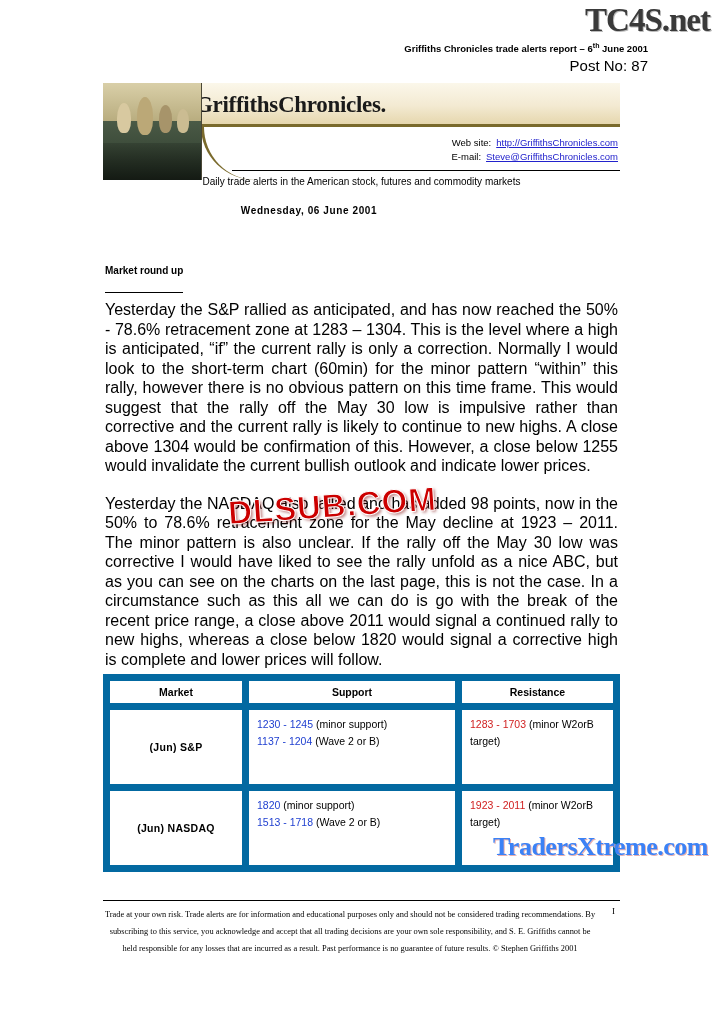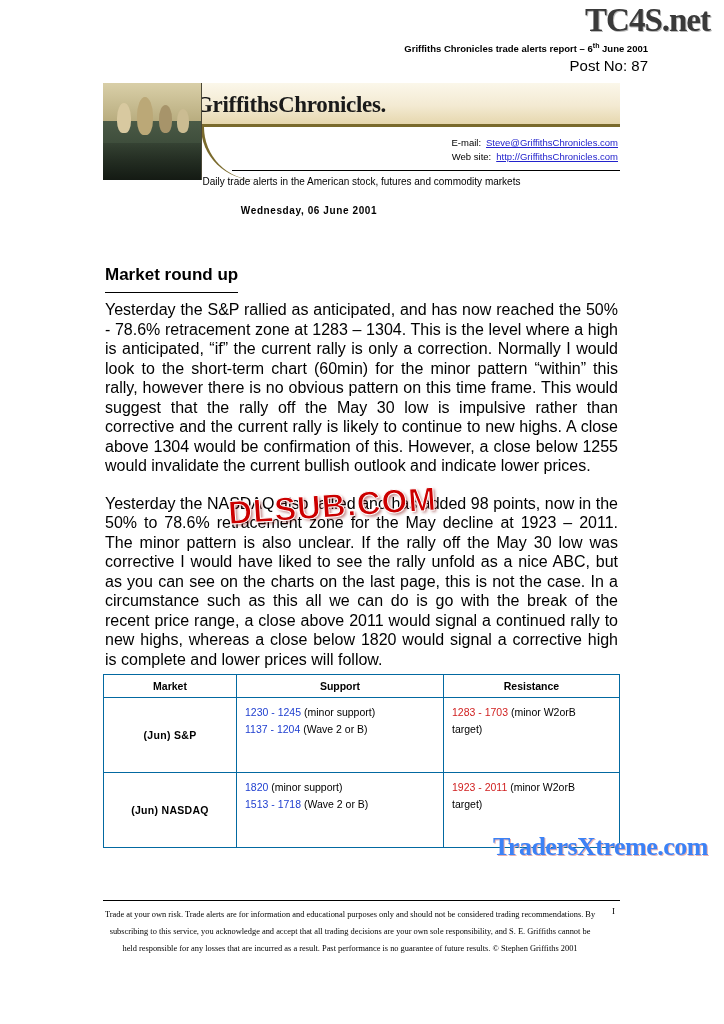--- a/index.html
+++ b/index.html
@@ -209,25 +209,25 @@
     letter-spacing: 0.6px;
     color: #000;
   }
 
   
   .section-title {
     position: absolute;
     left: 105px;
     top: 265px;
     font-family: "Liberation Sans", sans-serif;
-    font-size: 17px;
+    font-size: 10px;
     font-weight: bold;
     color: #000;
     border-bottom: 1.5px solid #000;
-    padding-bottom: 7px;
+    padding-bottom: 16px;
   }
 
   .body-text {
     position: absolute;
     left: 105px;
     top: 300px;
     width: 513px;
     font-family: "Liberation Sans", sans-serif;
     font-size: 16px;
     line-height: 19.5px;
@@ -240,21 +240,21 @@
   .tbl {
     position: absolute;
     left: 103px;
     top: 674px;
     width: 517px;
     border-collapse: collapse;
     font-family: "Liberation Sans", sans-serif;
     font-size: 10.5px;
   }
   .tbl td, .tbl th {
-    border: 1px solid #0369a1;
+    border: 7px solid #0369a1;
     padding: 6px 8px;
     vertical-align: top;
   }
   .tbl th {
     text-align: center;
     font-weight: bold;
     padding: 5px 4px;
   }
   .tbl .mkt {
     text-align: center;
@@ -321,26 +321,26 @@
       <div class="ph-fig ph-f1"></div>
       <div class="ph-fig ph-f2"></div>
       <div class="ph-fig ph-f3"></div>
       <div class="ph-fig ph-f4"></div>
       <div class="ph-shadow"></div>
     </div>
   </div>
 
   <div class="contact">
     <div class="row">
+      <span class="lbl">Web site:</span>
+      <a href="#">http://GriffithsChronicles.com</a>
+    </div>
+    <div class="row">
       <span class="lbl">E-mail:</span>
       <a href="#">Steve@GriffithsChronicles.com</a>
-    </div>
-    <div class="row">
-      <span class="lbl">Web site:</span>
-      <a href="#">http://GriffithsChronicles.com</a>
     </div>
   </div>
 
   <div class="tagline-rule"></div>
   <div class="tagline">Daily trade alerts in the American stock, futures and commodity markets</div>
 
   <div class="doc-date">Wednesday, 06 June 2001</div>
 
   <div class="section-title">Market round up</div>
 

